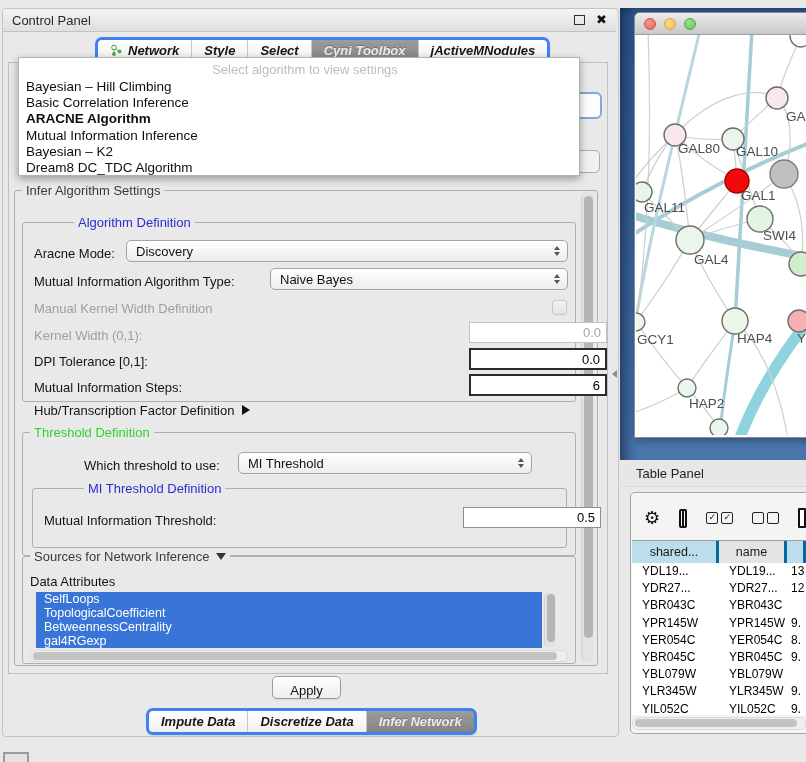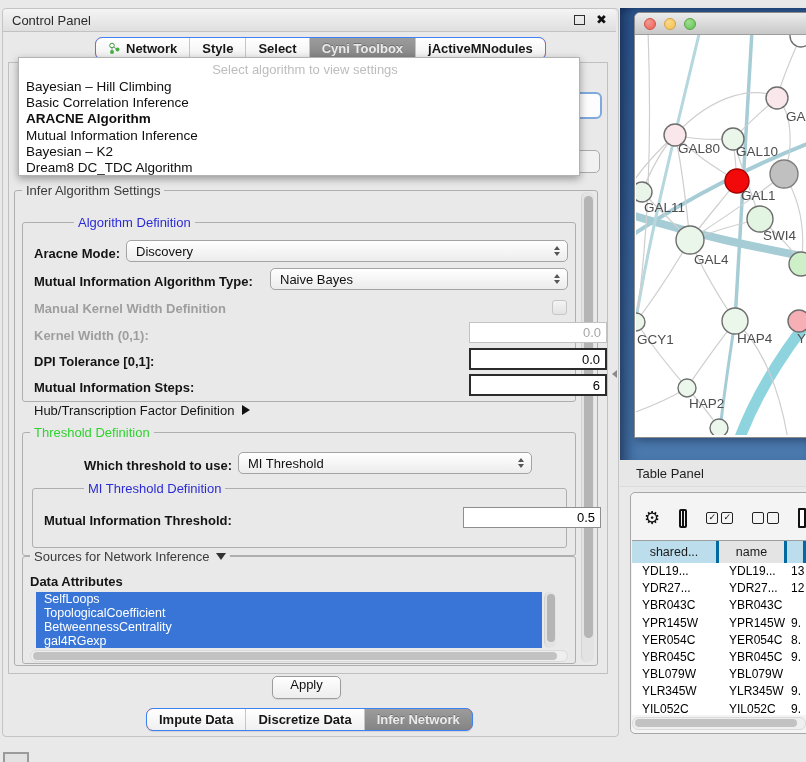--- a/index.html
+++ b/index.html
@@ -10,22 +10,22 @@
   
   .cp-frame{left:2px;top:8px;width:615px;height:727px;background:#E9E9E9;border:1px solid #C4C4C4;border-radius:4px;}
   .cp-titlebar{left:3px;top:9px;width:613px;height:23px;background:linear-gradient(#F4F4F4,#DFDFDF);
                border-bottom:1px solid #C2C2C2;border-radius:4px 4px 0 0;display:flex;align-items:center;padding:0 9px;box-sizing:border-box;}
   .cp-title{font-size:13px;color:#2A2A2A;}
   .cp-win-btns{margin-left:auto;display:flex;align-items:center;gap:11px;}
   .float-glyph{width:9px;height:8px;border:1.5px solid #2E2E2E;background:transparent;}
   .close-glyph{font-size:13px;font-weight:bold;color:#101010;line-height:10px;}
 
   
-  .seg-group{display:flex;height:21px;border:1px solid #3b82f6;border-radius:7px;overflow:hidden;
-             background:#ef4444;box-shadow:0 1px 1px rgba(0,0,0,0.10);}
+  .seg-group{display:flex;height:21px;border:3px solid #3b82f6;border-radius:7px;overflow:hidden;
+             background:#ef4444;box-shadow:0 1px 1px rgba(0,0,0,0.10);font-style:italic;}
   .seg{display:flex;align-items:center;gap:5px;padding:0 12px;font-size:13px;font-weight:700;color:#161616;
        background:linear-gradient(#FFFFFF,#F0F0F0);border-right:1px solid #C6C6C6;white-space:nowrap;}
   .seg:last-child{border-right:none;}
   .seg.selected{background:linear-gradient(#9C9C9C,#848484);color:#ECECEC;text-shadow:0 -1px 0 rgba(0,0,0,0.25);}
 
   .cp-content{left:8px;top:62px;width:598px;height:610px;border:1px solid #C0C0C0;background:#E9E9E9;}
 
   
   .popup{left:18px;top:57px;width:562px;height:119px;background:#FFFFFF;border:1px solid #B3B3B3;
          box-shadow:0 3px 8px rgba(0,0,0,0.35);z-index:30;padding-top:4px;box-sizing:border-box;}
@@ -35,21 +35,21 @@
 
   
   .combo-fragment{left:572px;top:92px;width:26px;height:23px;border:2px solid #7FA9DC;border-radius:6px;background:#FDFDFD;z-index:5;}
   .field-fragment{left:576px;top:150px;width:22px;height:21px;border:1px solid #ABABAB;border-radius:5px;background:#F1F1F1;z-index:5;}
 
   
   .groupbox{border:1px solid #AFAFAF;border-radius:3px;}
   .legend{position:absolute;top:-8px;left:7px;background:#E9E9E9;padding:0 4px;font-size:13px;color:#3A3A3A;white-space:nowrap;}
   .legend.blue{color:#2B2BD6;margin-left:44px;}
   .legend.green{color:#2FD32F;}
-  .lbl{font-size:13px;color:#141414;font-weight:700;white-space:nowrap;}
+  .lbl{font-size:13px;color:#141414;font-weight:400;white-space:nowrap;}
   .lbl.plain{font-weight:400;}
   .lbl.disabled{color:#9E9E9E;}
 
   .combo{height:22px;border:1px solid #A4A4A4;border-radius:5px;background:linear-gradient(#FFFFFF,#ECECEC);
          display:flex;align-items:center;font-size:13px;color:#111;padding:0 24px 0 9px;box-sizing:border-box;}
   .stepper{position:absolute;right:7px;top:50%;transform:translateY(-50%);display:flex;flex-direction:column;gap:2px;}
   .tri-up{width:0;height:0;border-left:3.5px solid transparent;border-right:3.5px solid transparent;border-bottom:4.5px solid #555;}
   .tri-down{width:0;height:0;border-left:3.5px solid transparent;border-right:3.5px solid transparent;border-top:4.5px solid #555;}
 
   .field{background:#FFF;font-size:13px;color:#000;display:flex;align-items:center;justify-content:flex-end;
@@ -62,21 +62,21 @@
 
   .vscroll-track{background:#E3E3E3;border-left:1px solid #D2D2D2;border-radius:6px;}
   .vscroll-thumb{position:absolute;left:1.5px;width:9px;background:#B5B5B5;border-radius:5px;}
   .hscroll-track{background:#EFEFEF;border:1px solid #DADADA;border-radius:6px;}
   .hscroll-thumb{position:absolute;top:1px;height:8px;background:#C2C2C2;border-radius:5px;}
 
   .attr-list{background:#FFFFFF;overflow:hidden;}
   .attr-item{height:14px;line-height:14px;font-size:12.5px;color:#FFFFFF;background:#3875D7;padding-left:8px;}
 
   .btn{height:21px;border:1px solid #9C9C9C;border-radius:5px;background:linear-gradient(#FEFEFE,#EDEDED);
-       font-size:13px;color:#111;display:flex;align-items:flex-start;justify-content:center;box-shadow:0 1px 1px rgba(0,0,0,0.08);}
+       font-size:13px;color:#111;display:flex;align-items:flex-end;justify-content:center;box-shadow:0 1px 1px rgba(0,0,0,0.08);}
 
   
   .arrow-right{display:inline-block;width:0;height:0;border-top:5px solid transparent;border-bottom:5px solid transparent;border-left:8px solid #111;margin-left:8px;}
   .arrow-down{display:inline-block;width:0;height:0;border-left:5px solid transparent;border-right:5px solid transparent;border-top:7px solid #333;margin-left:6px;vertical-align:1px;}
 
   
   .desktop{left:620px;top:8px;width:186px;height:452px;background:linear-gradient(180deg,#305C97,#4A79AE);
            box-shadow:inset 16px 0 14px -10px rgba(4,12,38,0.55), inset 0 6px 8px -6px rgba(4,12,38,0.45);}
   .net-window{left:634px;top:12px;width:180px;height:424px;border:1px solid #8C8C8C;border-radius:6px 6px 0 0;
               background:#FFFFFF;box-shadow:2px 3px 8px rgba(0,0,20,0.35);}

